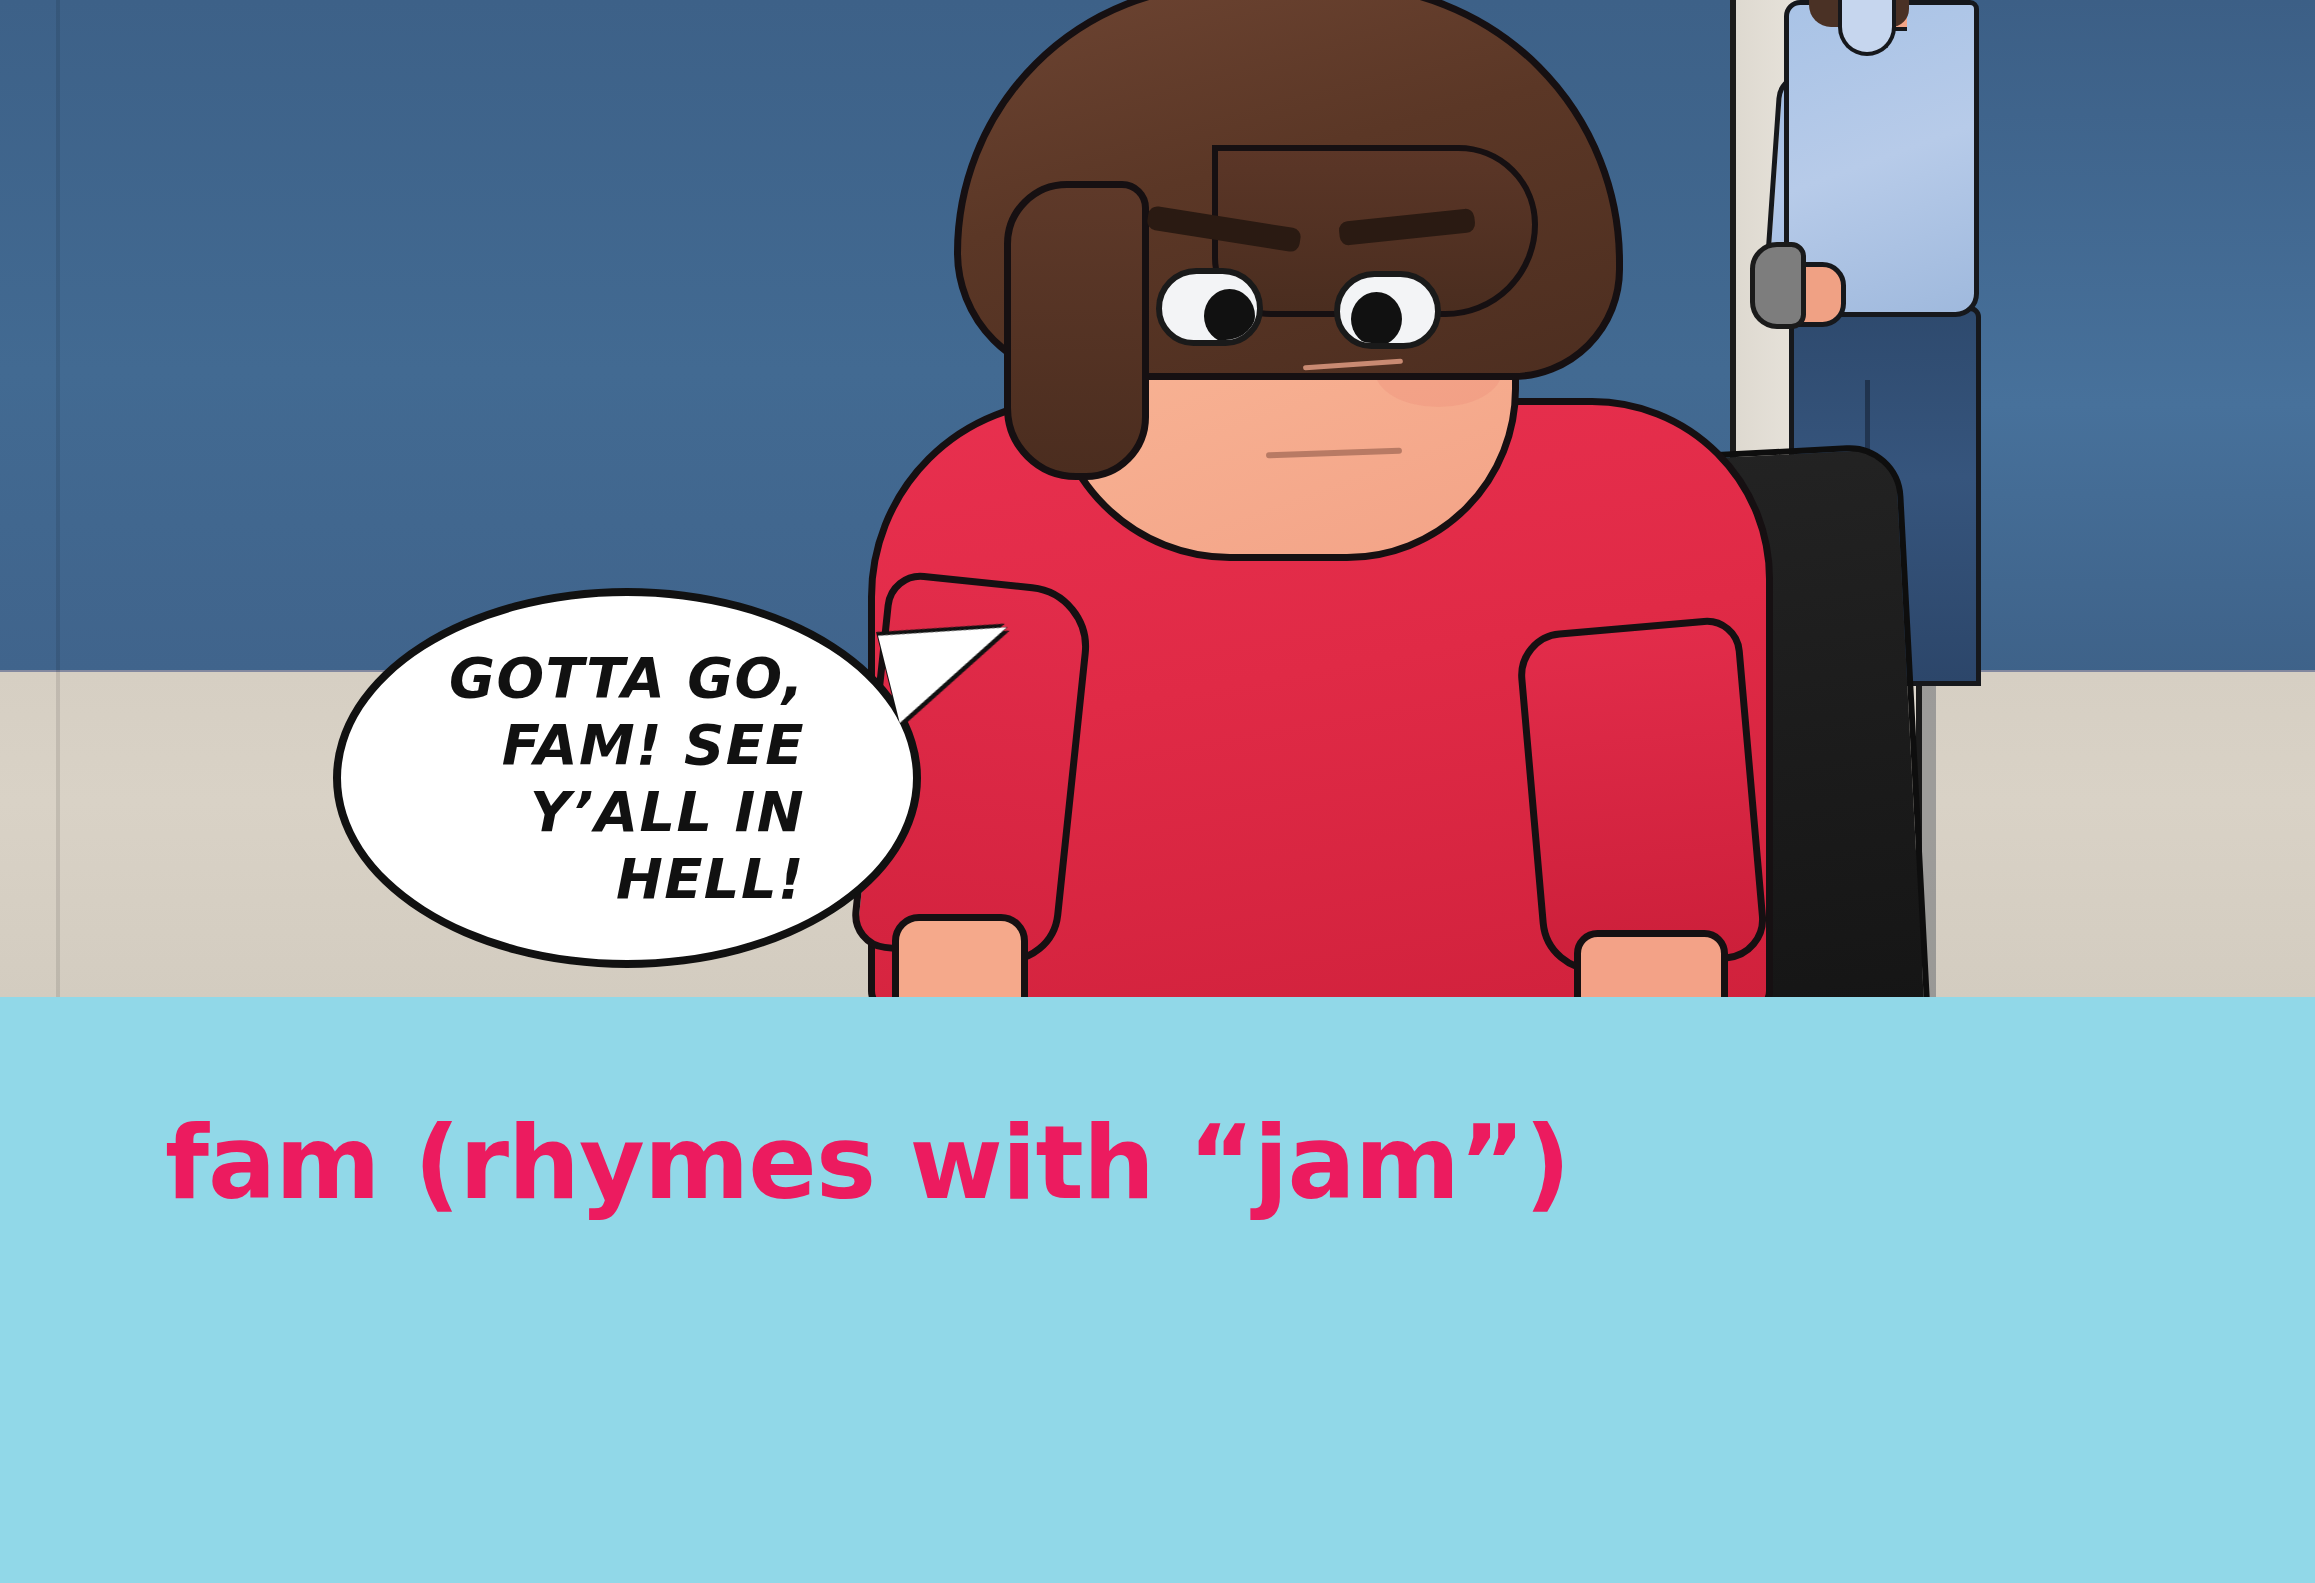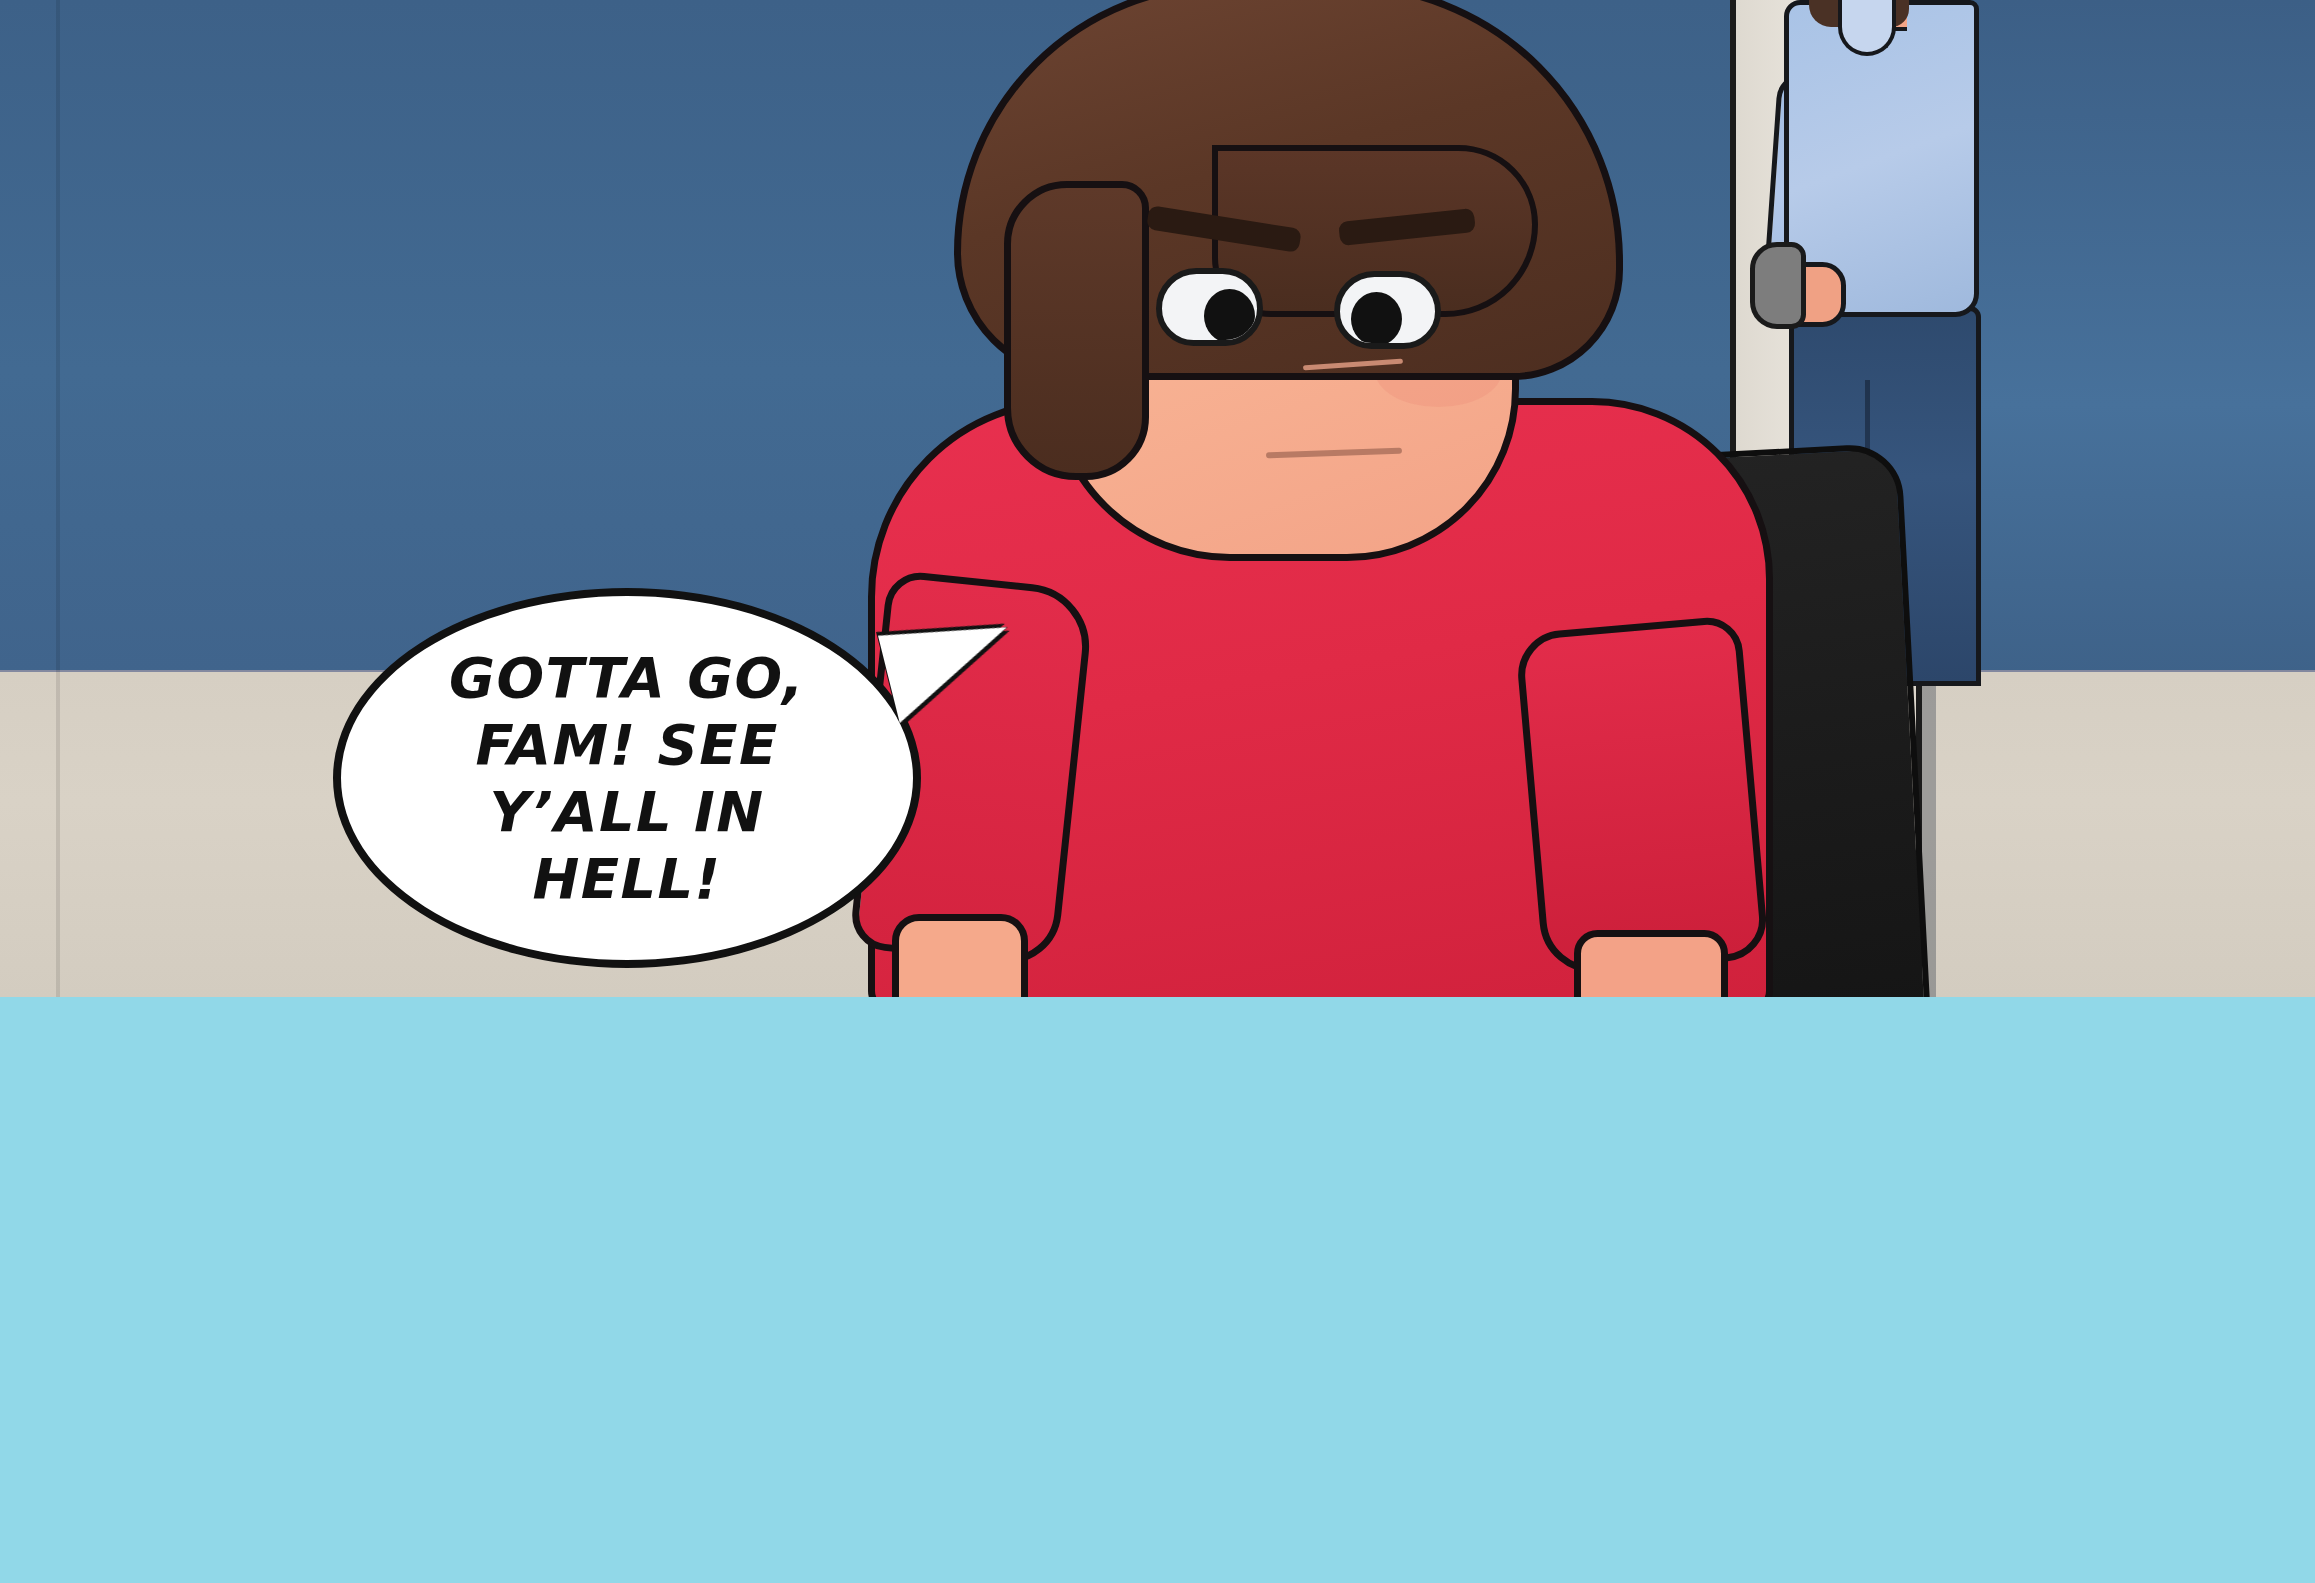--- a/index.html
+++ b/index.html
@@ -355,21 +355,21 @@
     justify-content: center;
   }
   #speech-text {
     font-family: "DejaVu Sans", sans-serif;
     font-style: italic;
     font-weight: 700;
     font-size: 56px;
     line-height: 1.20;
     letter-spacing: 1.4px;
     color: #111111;
-    text-align: center;
+    text-align: right;
     white-space: pre-line;
     padding: 0 27px;
   }
   .bubble-tail {
     position: absolute;
     left: 887px; top: 619px;
     width: 0; height: 0;
     border-top: 23.5px solid transparent;
     border-bottom: 67px solid transparent;
     border-left: 127px solid #ffffff;
@@ -471,18 +471,19 @@
       <div id="speech-text">GOTTA GO,
 FAM! SEE
 Y’ALL IN
 HELL!</div>
     </div>
 
   </div>
 
   <div id="banner">
 
+    <h1 id="headline">fam (rhymes with “jam”)</h1>
 
 
   </div>
 
 </div>
 
 
 </body></html>

